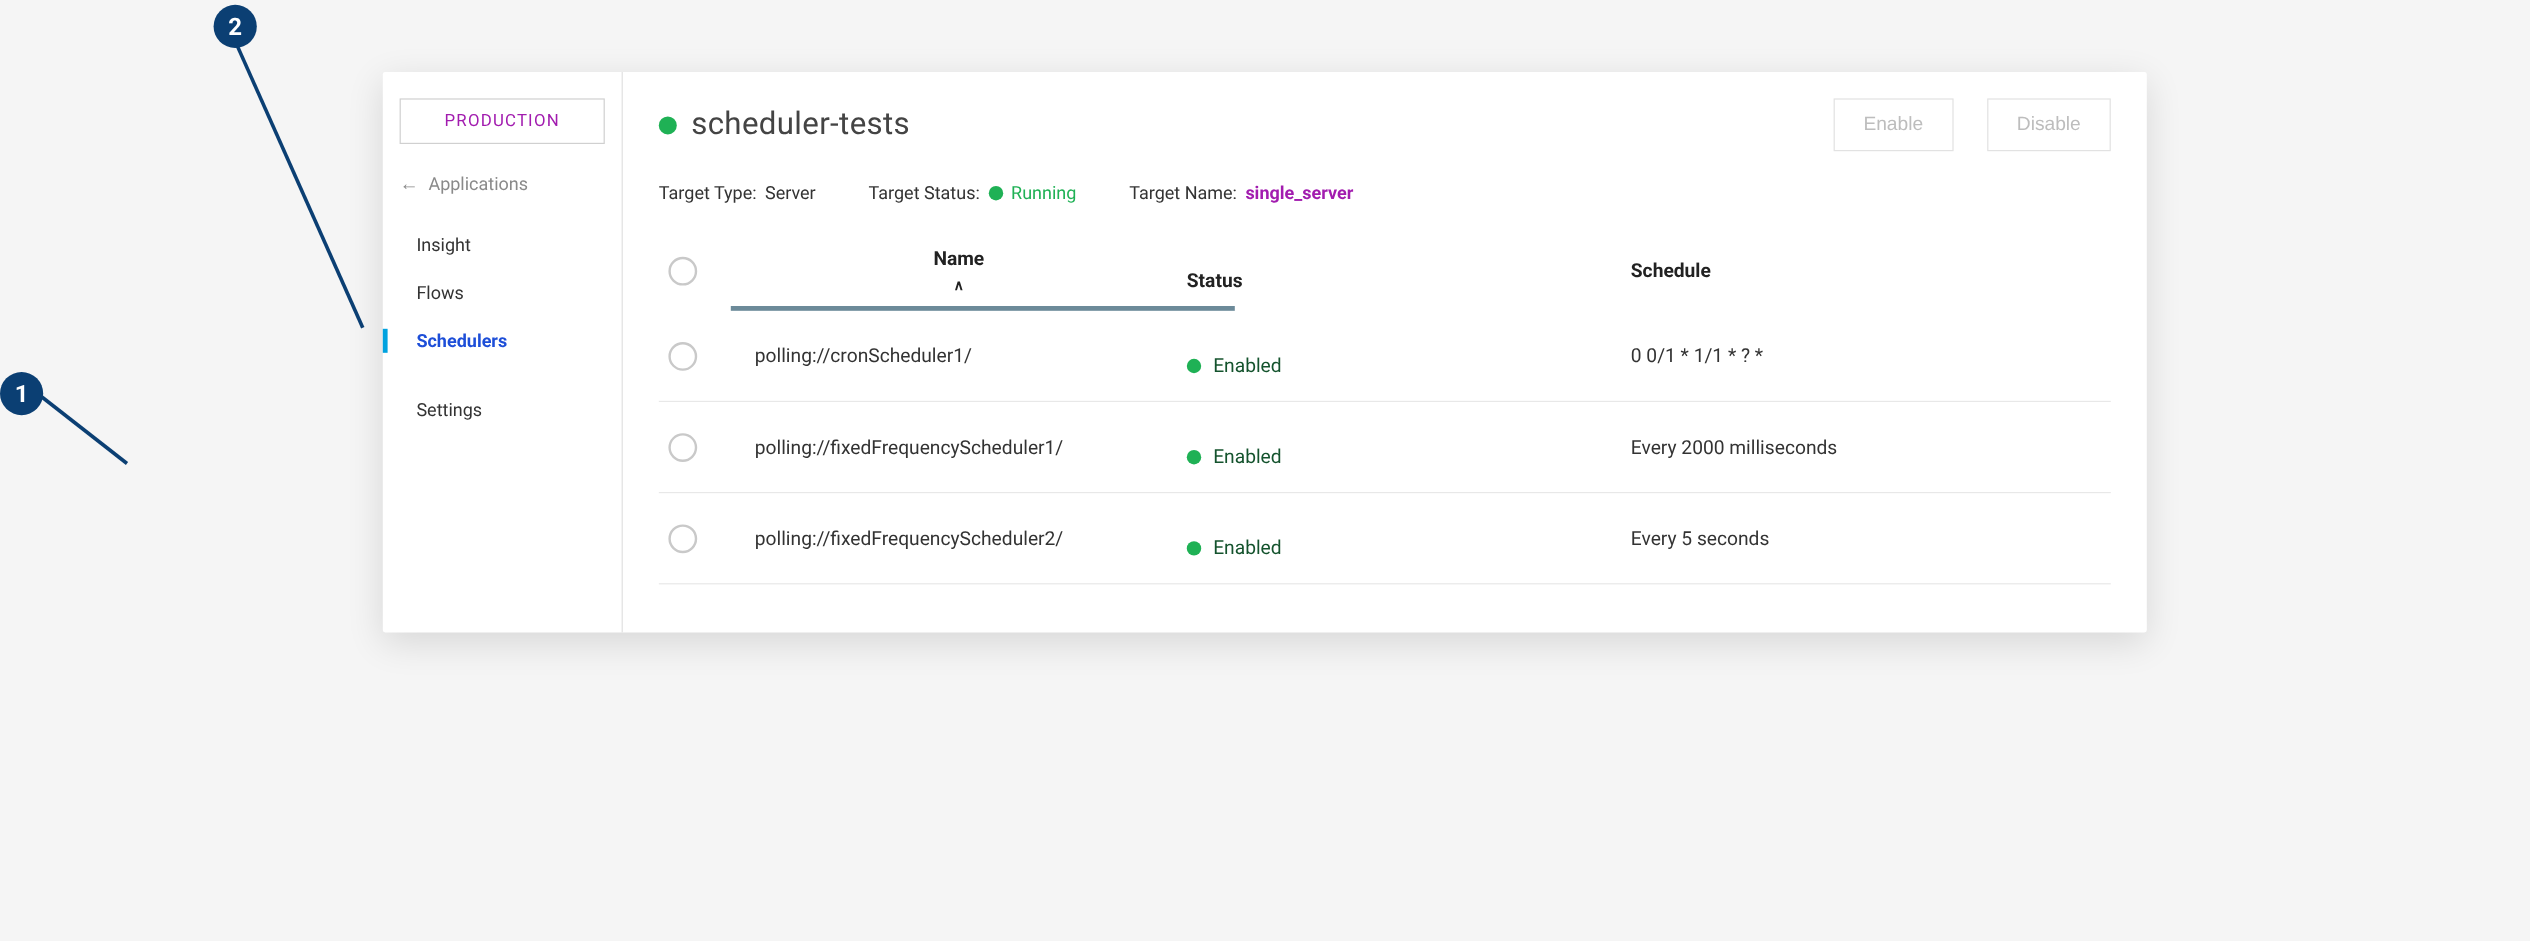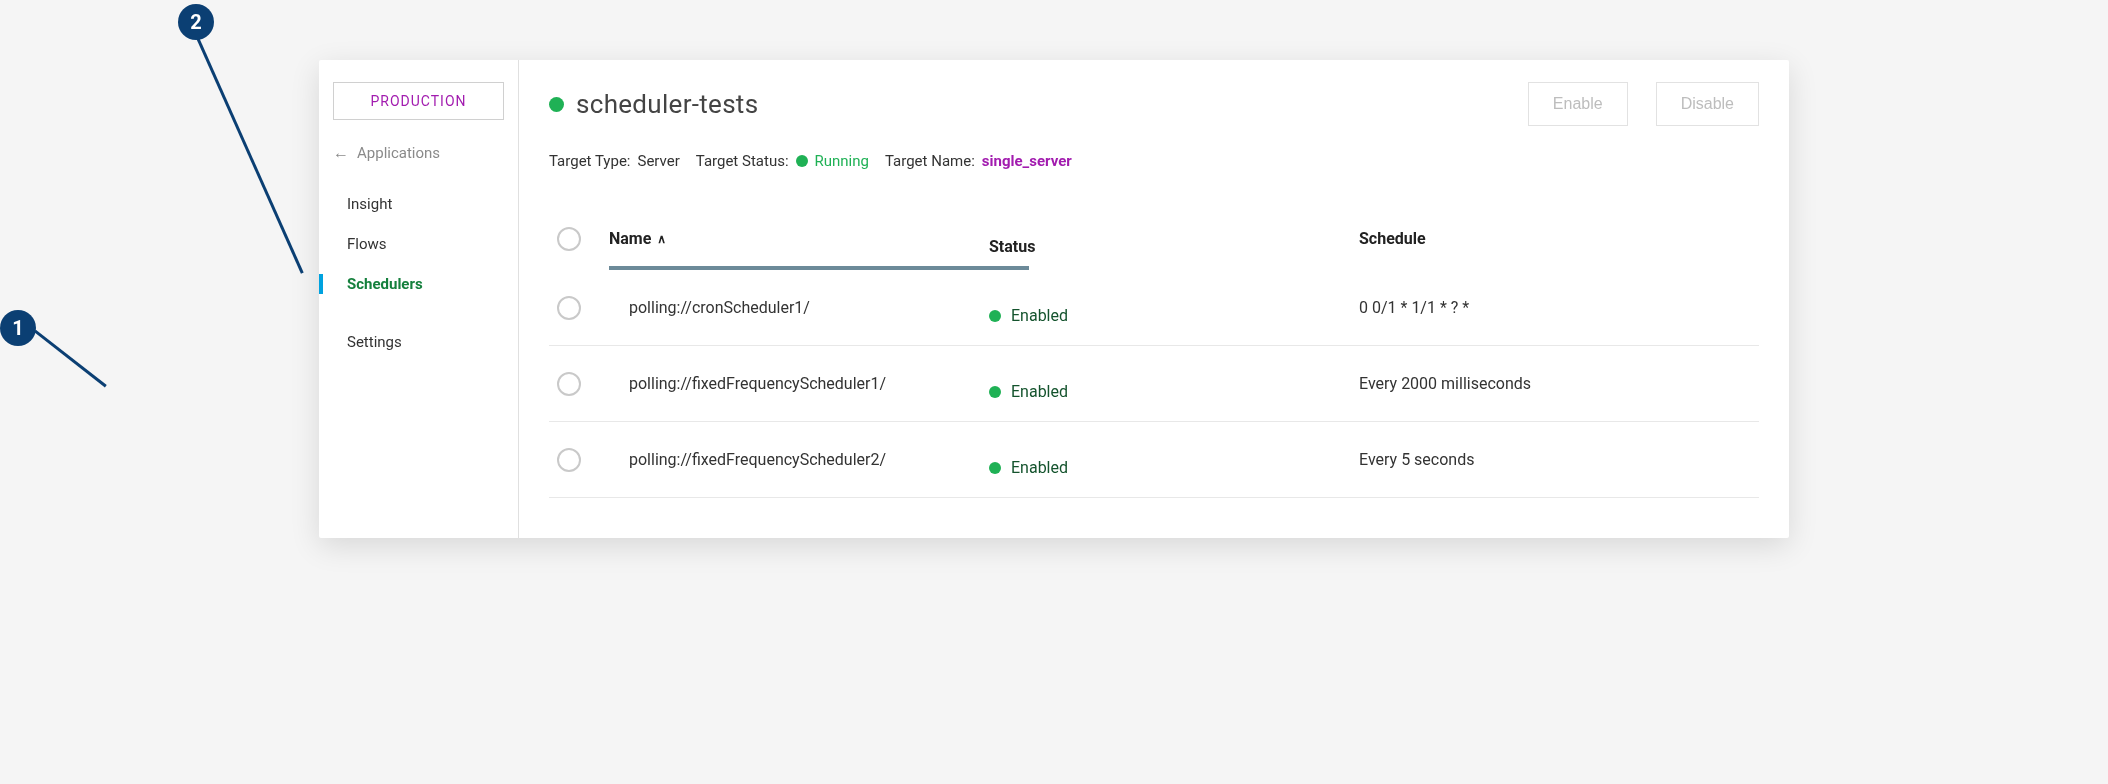--- a/index.html
+++ b/index.html
@@ -46,21 +46,21 @@
   .nav { display: flex; flex-direction: column; }
   .nav-item {
     padding: 11px 14px 11px 28px;
     font-size: 15px;
     color: #333;
     cursor: pointer;
     position: relative;
   }
   .nav-item.active {
     font-weight: 700;
-    color: #15803d;
+    color: #1d4ed8;
   }
   .nav-item.active::before {
     content: "";
     position: absolute;
     left: 0;
     top: 10px;
     bottom: 10px;
     width: 4px;
     background: #00a2df;
   }
@@ -96,38 +96,38 @@
     border: 1px solid #e2e2e2;
     background: #fff;
     padding: 12px 24px;
     font-size: 16px;
     color: #bdbdbd;
     cursor: pointer;
     margin-left: 16px;
   }
   .meta-row {
     display: flex;
-    gap: 16px;
+    gap: 44px;
     font-size: 15px;
     color: #333;
-    margin-bottom: 45px;
+    margin-bottom: 30px;
   }
   .meta-item { display: flex; align-items: center; gap: 7px; }
   .meta-label { color: #333; }
   .meta-value.running { color: #1fb155; }
   .meta-value.link { color: #a21caf; cursor: pointer; font-weight: bold; }
   .table { width: 100%; }
   .thead {
     display: flex;
     align-items: center;
     padding: 6px 0 14px 0;
     position: relative;
   }
   .col-check { width: 60px; display:flex; align-items:center; justify-content:flex-start; padding-left:8px;}
-  .col-name { width: 380px; }
+  .col-name { width: 380px; flex-direction: column; }
   .col-status { width: 370px; margin-top: 16px; }
   .col-schedule { flex: 1; }
   .th { font-weight: 700; font-size: 16px; color: #222; display:flex; align-items:center; gap:6px;}
   .sort-caret { font-size: 12px; }
   .thead-underline {
     position: absolute;
     left: 60px;
     bottom: 0;
     width: 420px;
     height: 4px;

